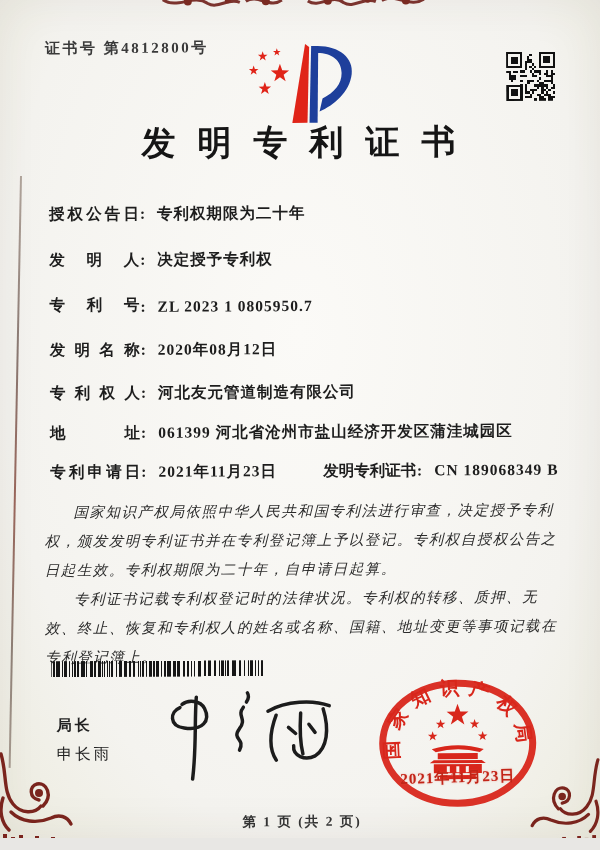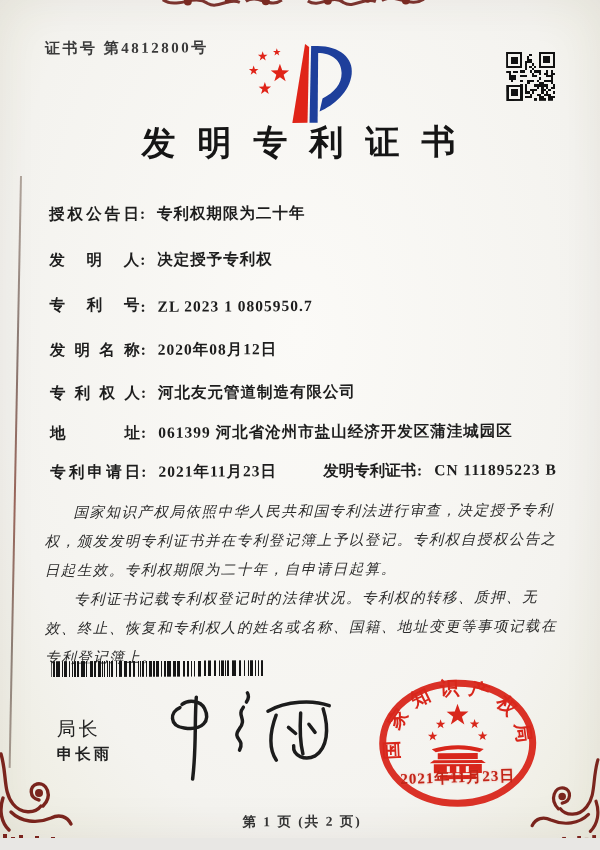--- a/index.html
+++ b/index.html
@@ -23,22 +23,22 @@
   .fcolon{display:inline-block;margin-left:1px;}
   .fvalue{margin-left:12px;letter-spacing:1px;}
   .grant-right{margin-left:46px;}
   
   .body-text{position:absolute;left:44px;top:497px;width:517px;
     font-style:italic;font-size:14.5px;line-height:29px;letter-spacing:1.5px;color:#2c2c2c;}
   .body-text p{margin:0;text-indent:2em;}
   
   .barcode{position:absolute;left:50px;top:660px;width:216px;height:16px;}
   
-  .signer-title{position:absolute;left:55px;top:715px;font-size:19px;font-weight:400;letter-spacing:3px;color:#222;}
-  .signer-name{position:absolute;left:55px;top:743px;font-size:15.5px;font-weight:700;letter-spacing:3px;color:#222;}
+  .signer-title{position:absolute;left:55px;top:715px;font-size:15px;font-weight:700;letter-spacing:3px;color:#222;}
+  .signer-name{position:absolute;left:55px;top:743px;font-size:15.5px;font-weight:400;letter-spacing:3px;color:#222;}
   .signature{position:absolute;left:156px;top:686px;width:184px;height:98px;}
   
   .seal{position:absolute;left:374px;top:678px;width:164px;height:134px;}
   .seal-date{position:absolute;left:372px;top:769px;width:168px;text-align:center;
     font-size:15px;font-weight:700;letter-spacing:1px;color:#c22418;transform:rotate(-1.6deg);
     text-shadow:0 0 2px rgba(230,80,60,.45);}
   
   .page-indicator{position:absolute;left:0;top:813px;width:100%;text-align:center;
     font-size:13.5px;letter-spacing:2px;font-weight:600;color:#333;}
   
@@ -233,21 +233,21 @@
     <div class="frow" style="top:339px">
       <span class="flabel">发明名称</span><span class="fcolon">:</span><span class="fvalue">2020年08月12日</span>
     </div>
     <div class="frow" style="top:382px">
       <span class="flabel">专利权人</span><span class="fcolon">:</span><span class="fvalue">河北友元管道制造有限公司</span>
     </div>
     <div class="frow" style="top:422px">
       <span class="flabel">地址</span><span class="fcolon">:</span><span class="fvalue">061399 河北省沧州市盐山经济开发区蒲洼城园区</span>
     </div>
     <div class="frow" style="top:461px">
-      <span class="flabel">专利申请日</span><span class="fcolon">:</span><span class="fvalue">2021年11月23日</span><span class="grant-right"><span>发明专利证书</span><span class="fcolon">:</span><span class="fvalue">CN 111895223 B</span></span>
+      <span class="flabel">专利申请日</span><span class="fcolon">:</span><span class="fvalue">2021年11月23日</span><span class="grant-right"><span>发明专利证书</span><span class="fcolon">:</span><span class="fvalue">CN 189068349 B</span></span>
     </div>
 
     <div class="body-text">
       <p>国家知识产权局依照中华人民共和国专利法进行审查，决定授予专利权，颁发发明专利证书并在专利登记簿上予以登记。专利权自授权公告之日起生效。专利权期限为二十年，自申请日起算。</p>
       <p>专利证书记载专利权登记时的法律状况。专利权的转移、质押、无效、终止、恢复和专利权人的姓名或名称、国籍、地址变更等事项记载在专利登记簿上。</p>
     </div>
 
     <div class="barcode">
       <svg id="barcode-svg" viewBox="0 0 216 16" width="216" height="16" shape-rendering="crispEdges">
           <rect x="0" y="0" width="1" height="16" fill="#161616"></rect>

